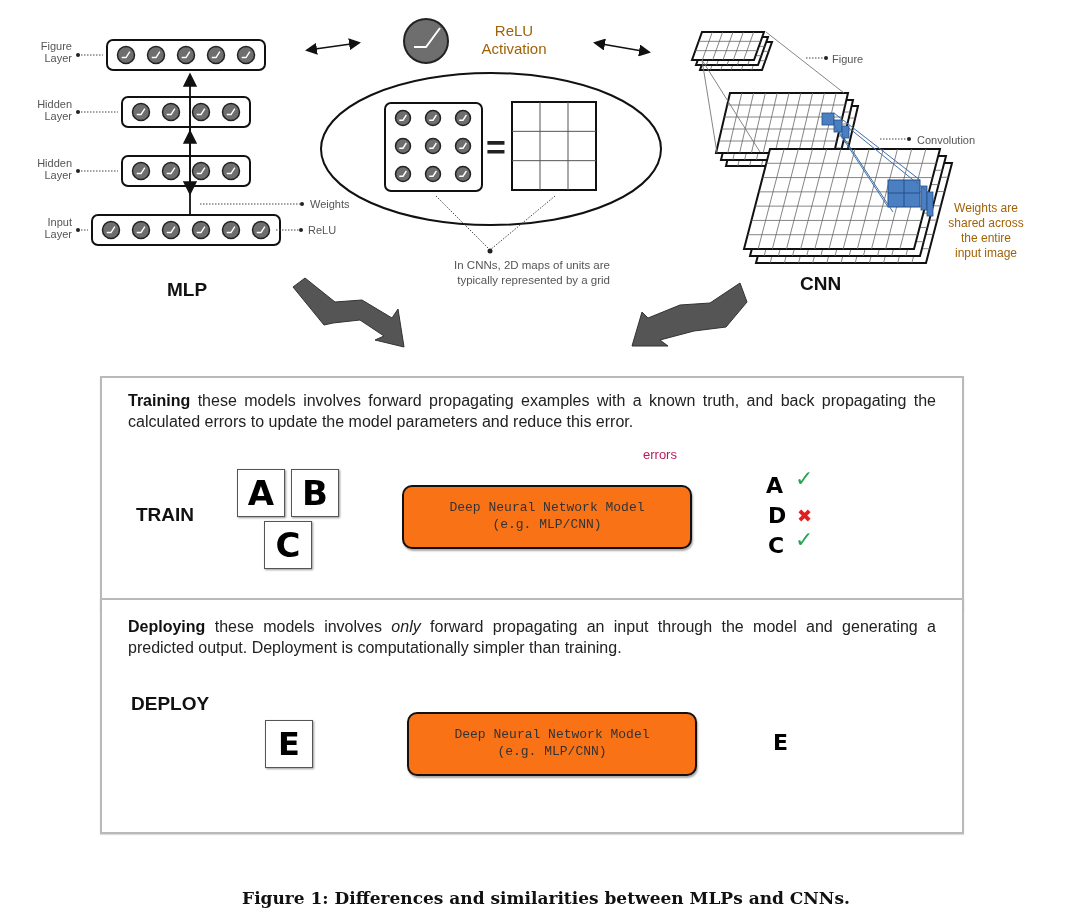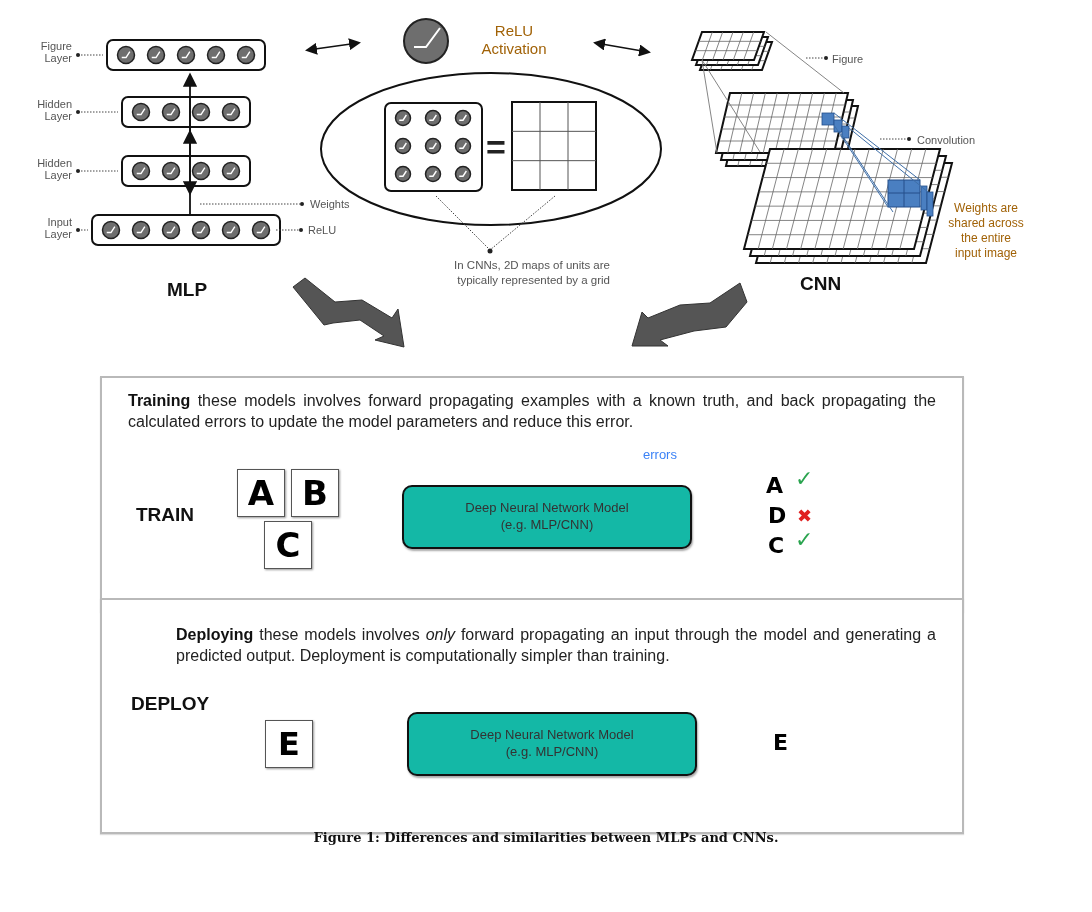--- a/index.html
+++ b/index.html
@@ -5,29 +5,29 @@
   html, body { margin: 0; padding: 0; background: #ffffff; }
   body { width: 1092px; height: 912px; position: relative; overflow: hidden;
          font-family: "Liberation Sans", "DejaVu Sans", sans-serif; color: #222; }
   .abs { position: absolute; }
   .lbl { font-size: 11px; color: #555; line-height: 12px; text-align: right; }
   .lbl-left { text-align: left; }
   .big { font-weight: bold; font-size: 19px; color: #111; }
   .panel { position: absolute; border: 2px solid #b9b9b9; background: #fff; box-shadow: 0 1px 1px #ddd; }
   .panel-text { position: absolute; left: 26px; right: 26px; font-size: 16px; line-height: 21px; color: #222; text-align: justify; }
   .panel-text b { color: #111; }
-  .model-box { position: absolute; border: 2.5px solid #111; border-radius: 10px; background: #14b8a6;
-               text-align: center; font-size: 13px; line-height: 17px; color: #333; box-shadow: 1px 2px 2px #aaa; }
+  .model-box { position: absolute; border: 2.5px solid #111; border-radius: 10px; background: #f97316;
+               text-align: center; font-size: 13px; line-height: 17px; color: #333; box-shadow: 1px 2px 2px #aaa; font-family: Liberation Mono, monospace; }
   .letter-box { position: absolute; border: 1.5px solid #555; background: #fff; box-shadow: 1px 1px 2px #999;
                 font-weight: 900; font-family: "DejaVu Sans", sans-serif; color: #000; text-align: center; }
   .out-letter { position: absolute; font-weight: 900; font-size: 22px; font-family: "DejaVu Sans", sans-serif; color: #000; }
   .check { position: absolute; color: #2aa44f; font-size: 22px; font-weight: bold; }
   .cross { position: absolute; color: #e02020; font-size: 18px; font-weight: bold; }
-  .caption { position: absolute; left: 0; width: 1092px; top: 830px; text-align: center;
-             font-family: "DejaVu Serif", "Liberation Serif", serif; font-weight: bold; font-size: 13px; color: #111; }
+  .caption { position: absolute; left: 0; width: 1092px; top: 888px; text-align: center;
+             font-family: "DejaVu Serif", "Liberation Serif", serif; font-weight: bold; font-size: 17px; color: #111; }
   svg { position: absolute; left: 0; top: 0; overflow: visible; }
 </style>
 </head>
 <body>
 
 <svg id="art" width="1092" height="912">
   <defs>
     <marker id="ah" markerWidth="8" markerHeight="8" refX="6" refY="4" orient="auto">
       <path d="M0,0 L8,4 L0,8 Z" fill="#111"></path>
     </marker>
@@ -404,31 +404,31 @@
 
 <div class="letter-box" style="left:237px; top:469px; width:46px; height:46px; font-size:34px; line-height:46px;">A</div>
 <div class="letter-box" style="left:291px; top:469px; width:46px; height:46px; font-size:34px; line-height:46px;">B</div>
 <div class="letter-box" style="left:264px; top:521px; width:46px; height:46px; font-size:34px; line-height:46px;">C</div>
 
 <div class="model-box" style="left:402px; top:485px; width:286px; height:60px;">
   <div style="margin-top:12px;">Deep Neural Network Model</div>
   <div>(e.g. MLP/CNN)</div>
 </div>
 
-<div class="abs" style="left:643px; top:447px; font-size:13px; color:#3b82f6;">errors</div>
+<div class="abs" style="left:643px; top:447px; font-size:13px; color:#be185d;">errors</div>
 
 <div class="out-letter" style="left:766px; top:473px;">A</div>
 <div class="check" style="left:795px; top:466px;">✓</div>
 <div class="out-letter" style="left:768px; top:503px;">D</div>
 <div class="cross" style="left:797px; top:505px;">✖</div>
 <div class="out-letter" style="left:768px; top:533px;">C</div>
 <div class="check" style="left:795px; top:527px;">✓</div>
 
 <div class="panel" style="left:100px; top:598px; width:860px; height:232px;">
-  <div class="panel-text" style="top:24px;margin-left:48px;"><b>Deploying</b><span> these models involves </span><i>only</i><span> forward propagating an input through the model and generating a predicted output.  Deployment is computationally simpler than training.</span></div>
+  <div class="panel-text" style="top:16px;"><b>Deploying</b><span> these models involves </span><i>only</i><span> forward propagating an input through the model and generating a predicted output.  Deployment is computationally simpler than training.</span></div>
 </div>
 <div class="abs" style="left:131px; top:693px; font-size:19px; font-weight:bold; color:#111;">DEPLOY</div>
 
 <div class="letter-box" style="left:265px; top:720px; width:46px; height:46px; font-size:32px; line-height:46px;">E</div>
 
 <div class="model-box" style="left:407px; top:712px; width:286px; height:60px;">
   <div style="margin-top:12px;">Deep Neural Network Model</div>
   <div>(e.g. MLP/CNN)</div>
 </div>
 

